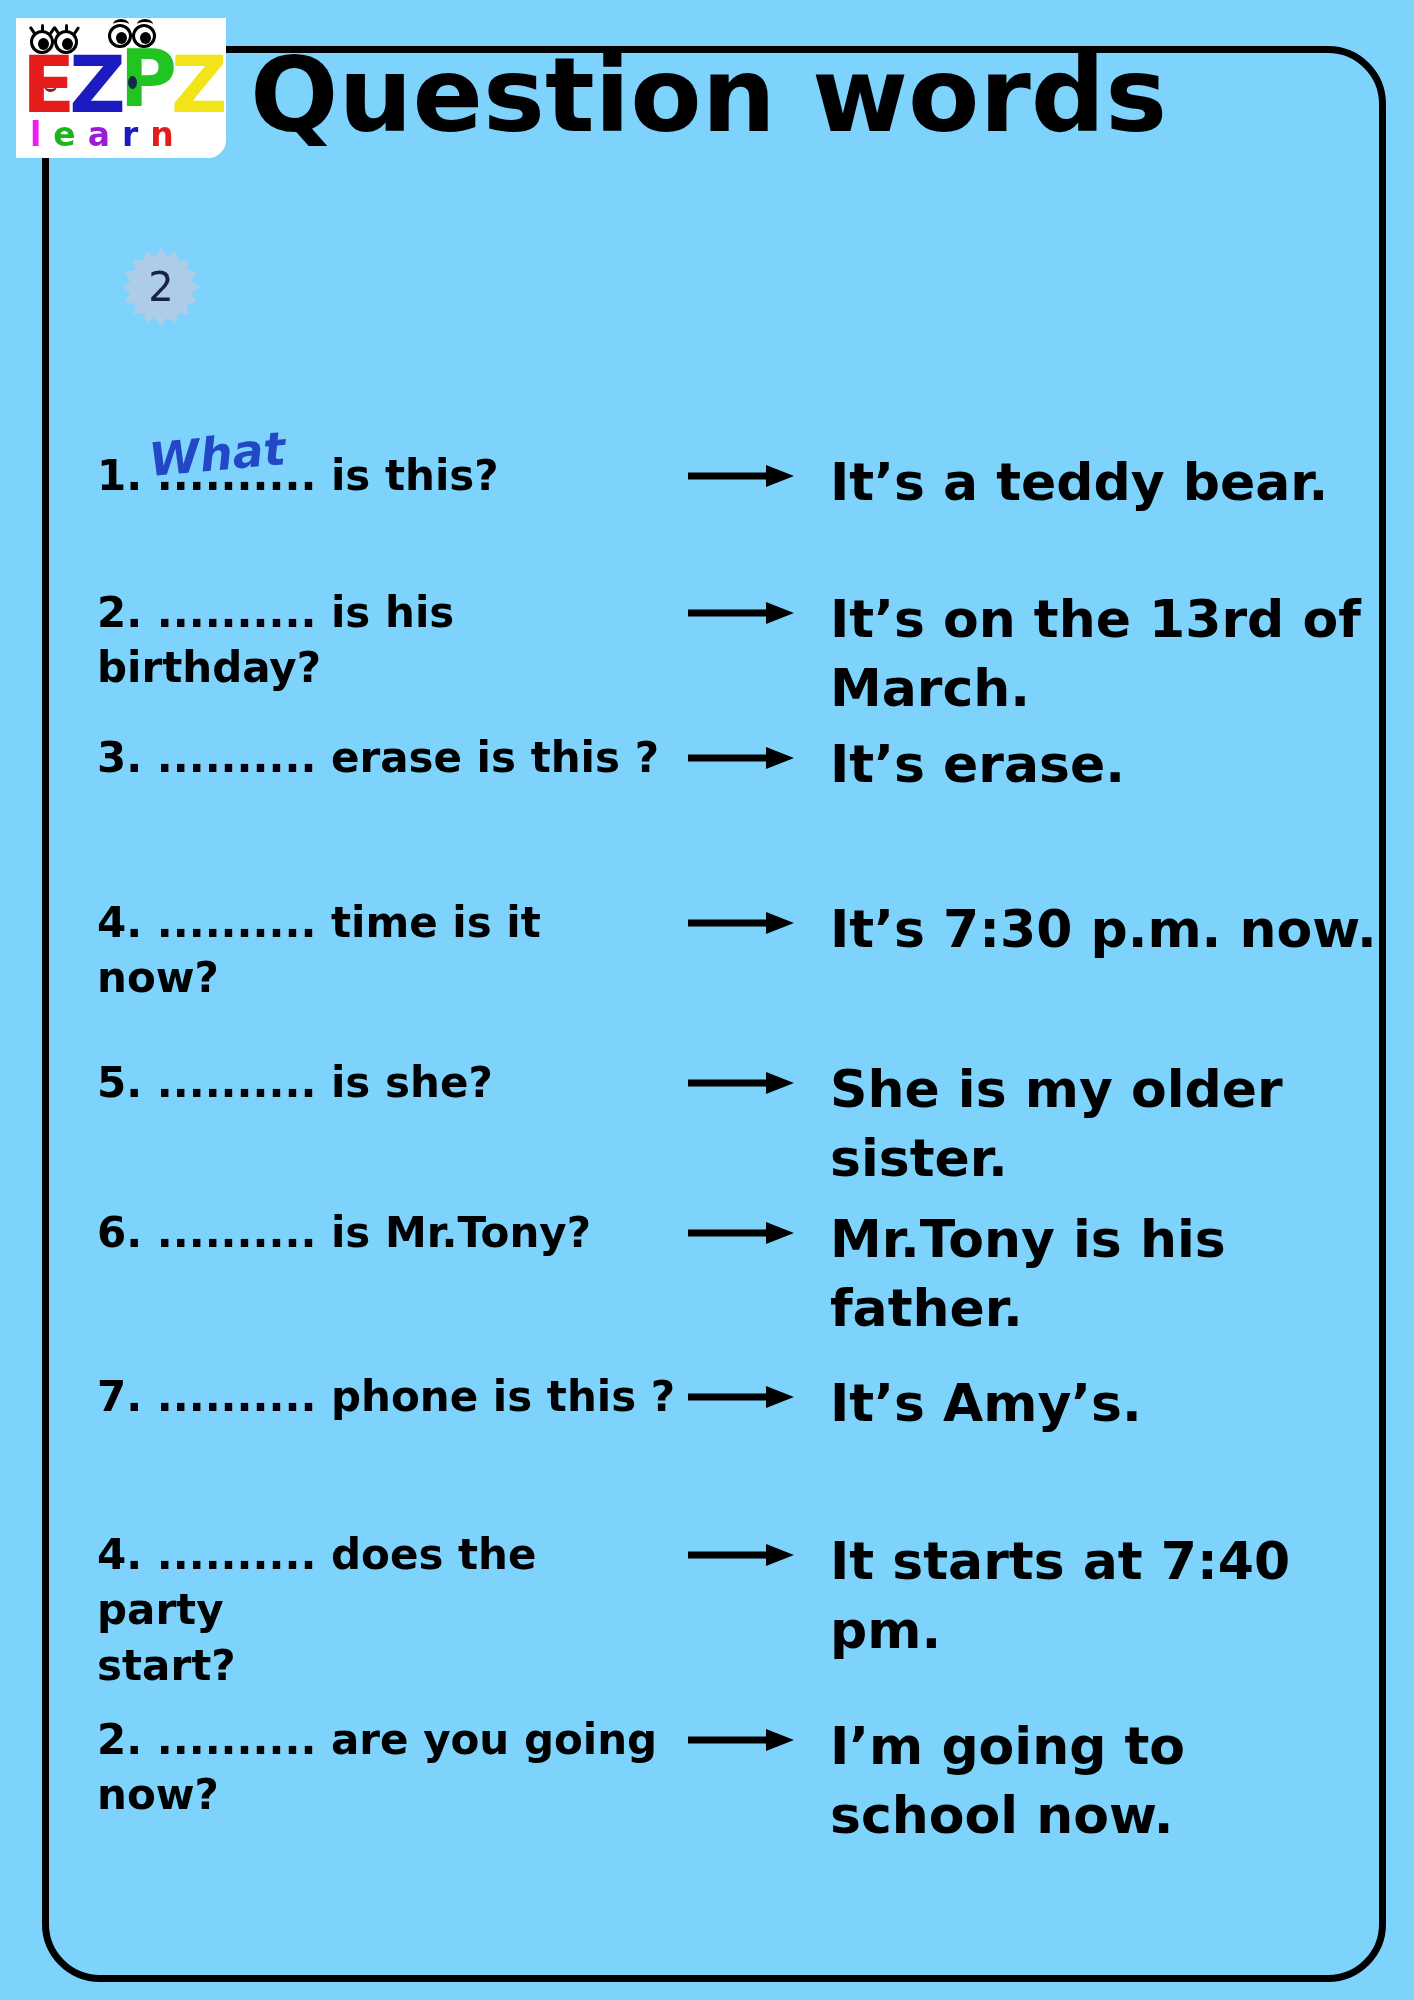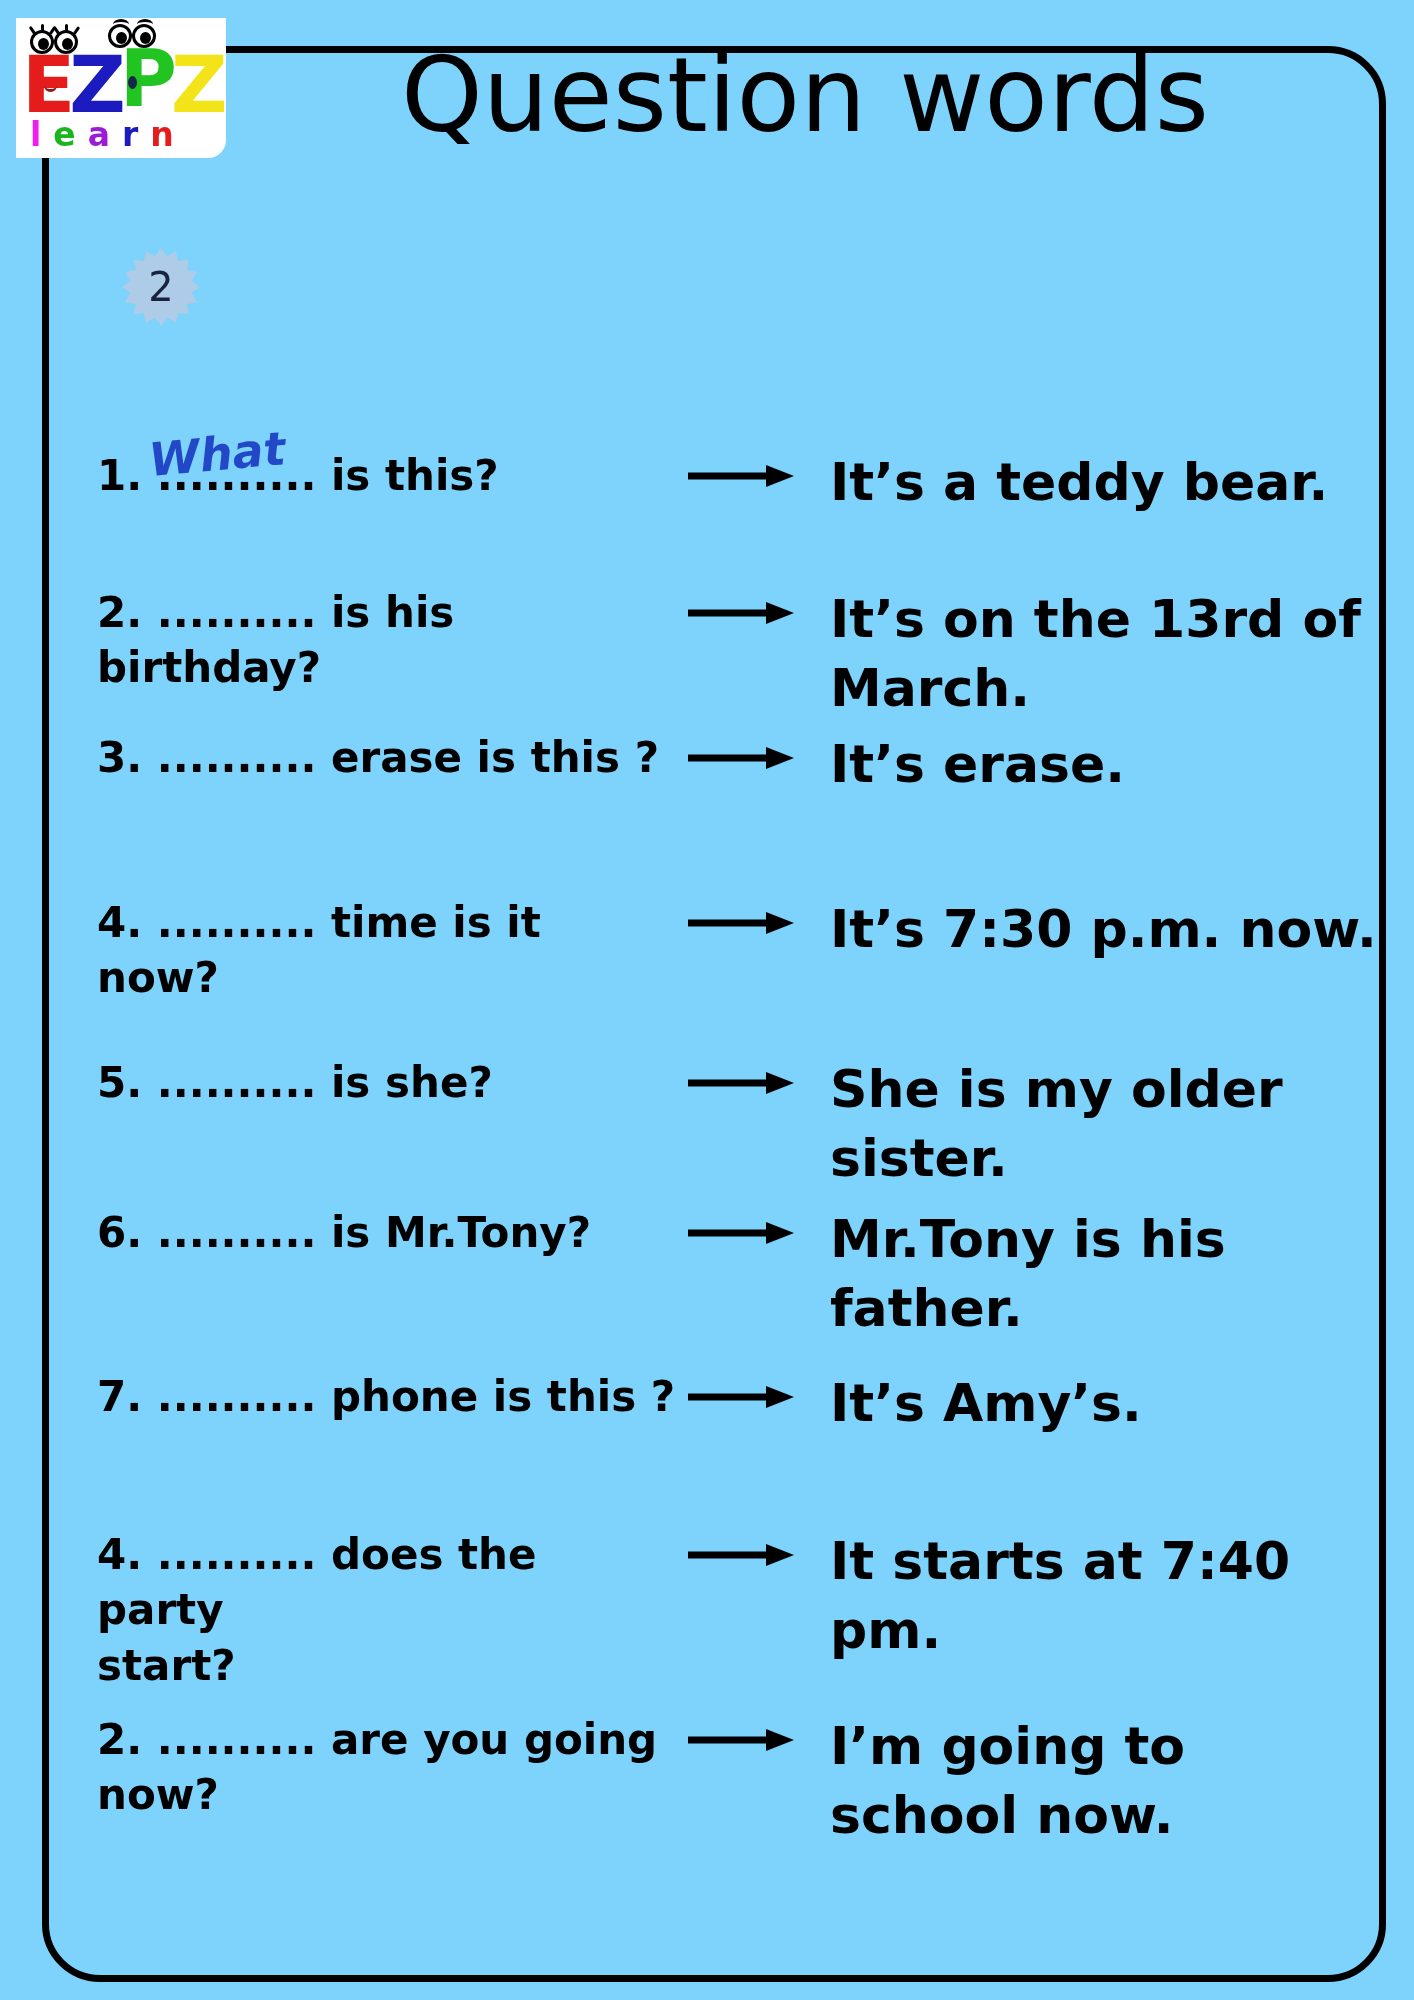--- a/index.html
+++ b/index.html
@@ -24,22 +24,22 @@
   .pupil { position:absolute; left:5px; bottom:1px; width:11px; height:12px; background:#000; border-radius:50%; }
   .lash { position:absolute; width:2.5px; height:9px; background:#000; border-radius:2px; }
   .l1 { left:-2px; top:-7px; transform:rotate(-35deg); }
   .l2 { left:8px;  top:-9px; }
   .l3 { left:18px; top:-7px; transform:rotate(35deg); }
   .brow { position:absolute; width:16px; height:8px; border-top:3px solid #000; border-radius:50%; top:-8px; left:2px; }
   .mouth-smile { position:absolute; left:28px; top:62px; width:13px; height:9px; border-bottom:3.5px solid #8b1a1a; border-radius:50%; z-index:6; }
   .mouth-o { position:absolute; left:112px; top:58px; width:9px; height:13px; background:#13284a; border-radius:50%; z-index:6; }
   
   .title {
-    position:absolute; left:250px; top:36px; width:1110px; text-align:center;
-    font-size:104px; font-weight:normal; color:#000; letter-spacing:0px; line-height:1.15;
+    position:absolute; left:250px; top:36px; width:1110px; text-align:left;
+    font-size:104px; font-weight:bold; color:#000; letter-spacing:0px; line-height:1.15;
   }
   
   .badge {
     position:absolute; left:122px; top:248px; width:78px; height:78px;
     display:flex; align-items:center; justify-content:center;
     font-size:40px; color:#18233f;
     clip-path:polygon(100% 50%,89.2% 57.8%,96.2% 69.1%,83.2% 72.2%,85.4% 85.4%,72.2% 83.2%,69.1% 96.2%,57.8% 89.2%,50% 100%,42.2% 89.2%,30.9% 96.2%,27.8% 83.2%,14.6% 85.4%,17.8% 72.2%,3.8% 69.1%,10.8% 57.8%,0% 50%,10.8% 42.2%,3.8% 30.9%,17.8% 27.8%,14.6% 14.6%,27.8% 16.8%,30.9% 3.8%,42.2% 10.8%,50% 0%,57.8% 10.8%,69.1% 3.8%,72.2% 16.8%,85.4% 14.6%,83.2% 27.8%,96.2% 30.9%,89.2% 42.2%);
   }
   .instruction {
     position:absolute; left:245px; top:246px; width:1120px;

